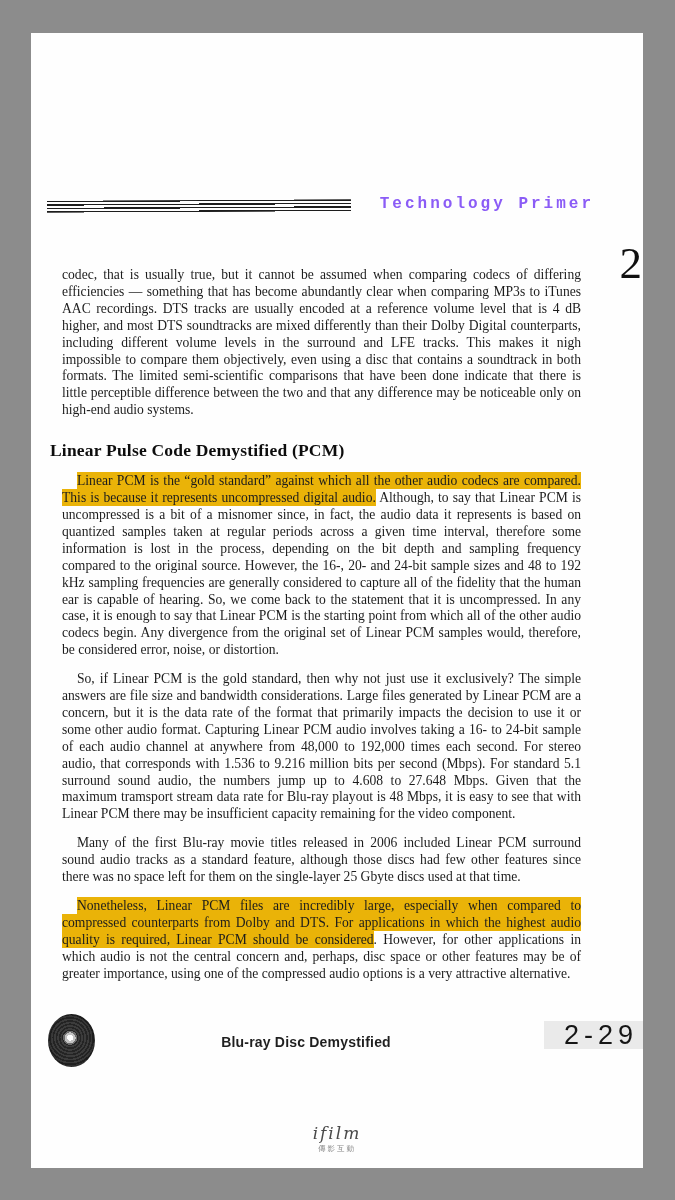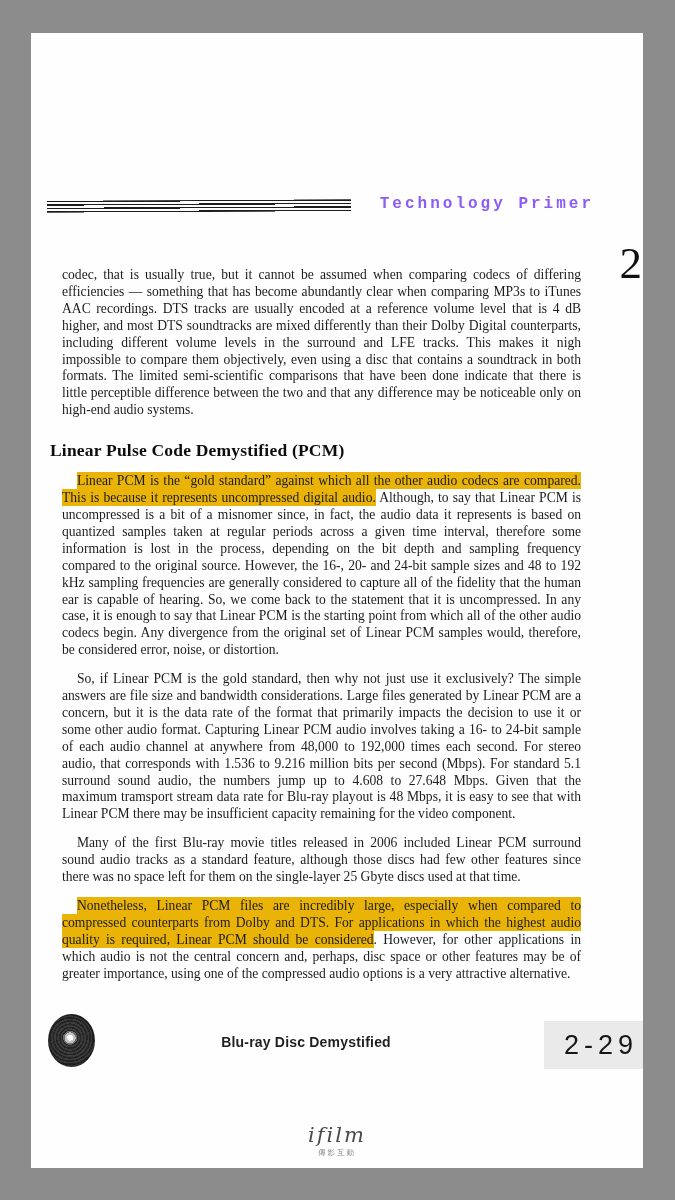--- a/index.html
+++ b/index.html
@@ -53,30 +53,30 @@
       radial-gradient(circle at 47% 45%, #ffffff 0 3px, #c4c4c4 3px 5.5px, #6b6b6b 5.5px 7px, rgba(0,0,0,0) 7px),
       repeating-radial-gradient(circle at 47% 45%, #242424 0 1.6px, #3c3c3c 1.6px 3.2px);
     box-shadow: inset 0 0 5px rgba(0,0,0,0.6);
   }
   .footer-title {
     position:absolute; left:150px; top:1001px; width:250px; text-align:center;
     font-family:"Liberation Sans", sans-serif; font-weight:bold;
     font-size:14px; color:#1f1f1f; letter-spacing:0.2px;
   }
   .page-number-box {
-    position:absolute; left:513px; top:988px; width:99px; height:48px;
+    position:absolute; left:513px; top:988px; width:99px; height:28px;
     background:#eaeaea;
     display:flex; align-items:center; justify-content:flex-end; padding-right:5px;
     font-family:"Liberation Sans", sans-serif; font-size:27px;
     letter-spacing:5px; color:#161616;
   }
   .watermark { position:absolute; left:0; right:0; top:1091px; text-align:center; }
   .watermark .logo {
     font-family:"DejaVu Serif", serif; font-style:italic;
-    font-size:21px; color:#4a4a4a; letter-spacing:2px; line-height:1.1;
+    font-size:17px; color:#4a4a4a; letter-spacing:2px; line-height:1.1;
   }
   .watermark .sub {
     font-family:"Liberation Sans", sans-serif;
     font-size:7.5px; color:#8a8a8a; letter-spacing:2px; margin-top:1px;
   }
 </style>
 </head>
 <body>
 
 <div class="frame">

